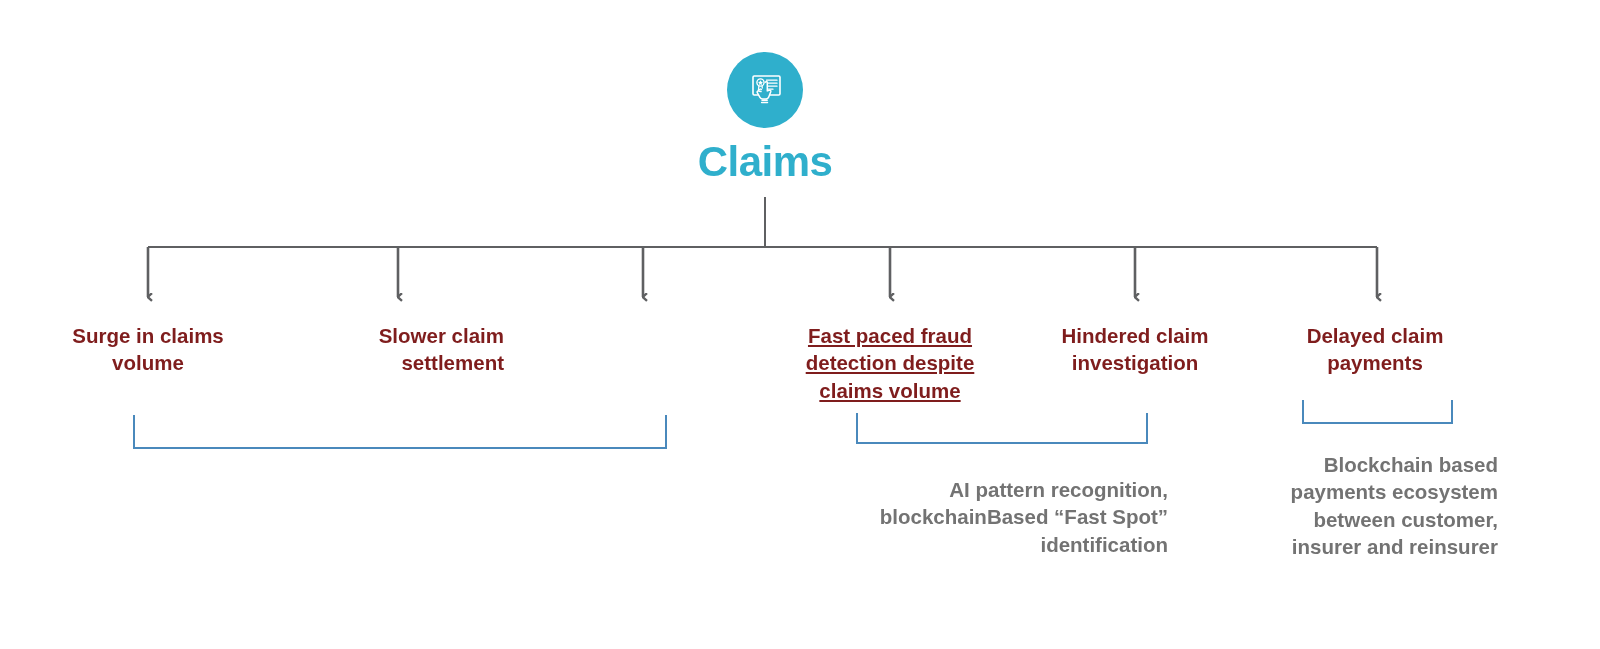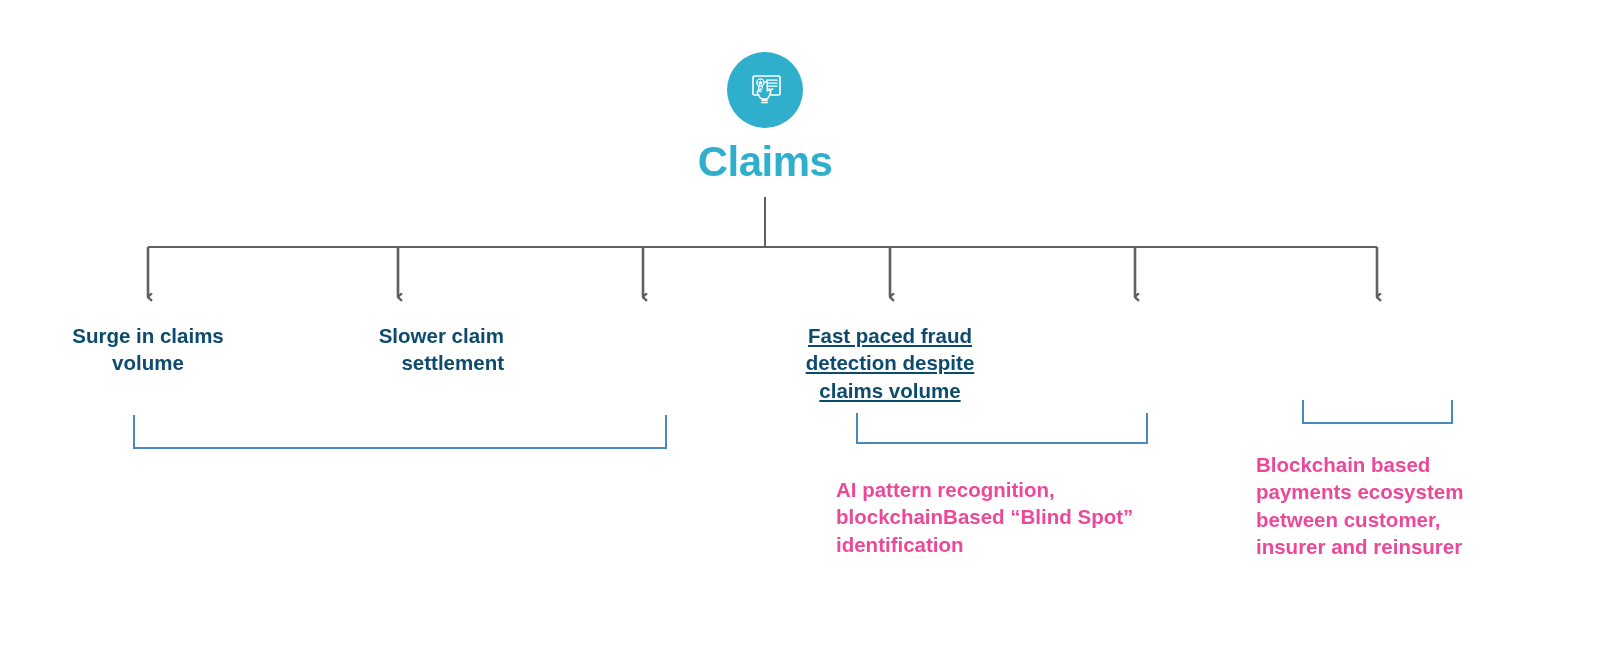--- a/index.html
+++ b/index.html
@@ -54,33 +54,33 @@
     width: 1600px;
     height: 649px;
     pointer-events: none;
   }
 
   
   .problem-label {
     position: absolute;
     font-size: 20.5px;
     font-weight: bold;
-    color: #0c4a6e;
+    color: #7f1d1d;
     text-align: center;
     line-height: 1.33;
     top: 322px;
   }
 
   
   .solution-label {
     position: absolute;
     font-size: 20.5px;
     font-weight: bold;
-    color: #ec4899;
-    text-align: left;
+    color: #737373;
+    text-align: right;
     line-height: 1.33;
   }
 </style>
 </head>
 <body>
 
 <div id="canvas">
 
   <div id="root-node">
     <div id="root-icon-circle">
@@ -132,20 +132,22 @@
     </g>
   </svg>
 
   <div class="problem-label" style="left:38px;  width:220px;">Surge in claims volume</div>
 
   <div class="problem-label" style="left:292px; width:212px;text-align:right;">Slower claim settlement</div>
 
 
   <div class="problem-label" style="left:778px; width:224px;text-decoration:underline;">Fast paced fraud detection despite claims volume</div>
 
+  <div class="problem-label" style="left:1026px; width:218px;">Hindered claim investigation</div>
+
+  <div class="problem-label" style="left:1272px; width:206px;">Delayed claim payments</div>
 
 
-
-  <div class="solution-label" style="left:836px; width:332px; top:476px;">AI pattern recognition, blockchainBased “Blind Spot” identification</div>
+  <div class="solution-label" style="left:836px; width:332px; top:476px;">AI pattern recognition, blockchainBased “Fast Spot” identification</div>
 
   <div class="solution-label" style="left:1256px; width:242px; top:451px;">Blockchain based payments ecosystem between customer, insurer and reinsurer</div>
 
 </div>
 
 </body></html>

